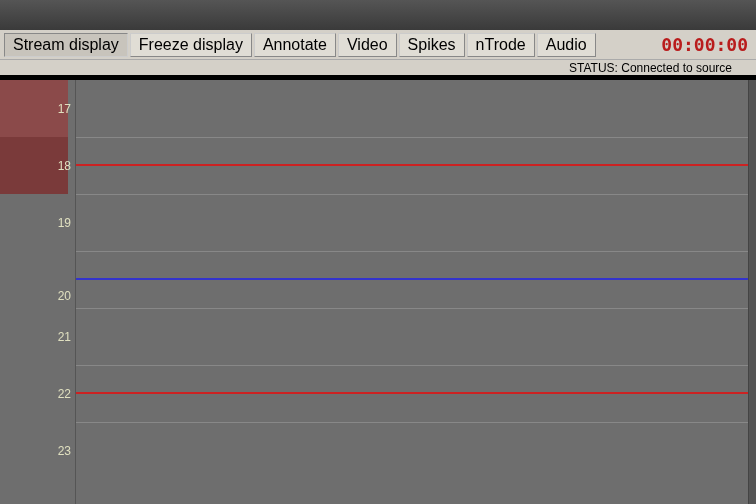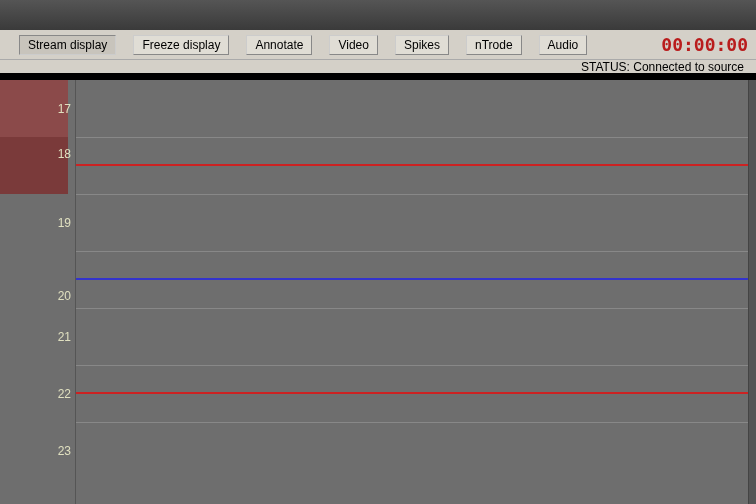--- a/index.html
+++ b/index.html
@@ -33,25 +33,24 @@
       gap: 2px;
       border-bottom: 1px solid #aaa;
     }
 
     .toolbar-btn {
       background: #e0ddd5;
       border: 1px solid #888;
       border-top-color: #ccc;
       border-left-color: #ccc;
       padding: 2px 8px;
-      font-size: 12px;
+      font-size: 16px;
       cursor: pointer;
       color: #000;
       white-space: nowrap;
-      margin-left: 15px;
     }
     .toolbar-btn.active {
       background: #c8c4bc;
       border-top-color: #888;
       border-left-color: #888;
       border-bottom-color: #ccc;
       border-right-color: #ccc;
     }
 
     #timer {
@@ -64,22 +63,22 @@
     }
 
     
     #statusbar {
       width: 100%;
       height: 20px;
       background: #d4d0c8;
       display: flex;
       align-items: center;
       justify-content: flex-end;
-      padding: 0 12px;
-      border-bottom: 7px solid #000000;
+      padding: 0 24px;
+      border-bottom: 5px solid #000000;
     }
 
     #status-text {
       font-size: 12px;
       color: #000;
     }
 
     
     #main {
       display: flex;
@@ -189,21 +188,21 @@
 </div>
 
 <div id="main">
 
   <div id="sidebar">
 
     <div id="ch17-block" class="channel-block"></div>
     <div id="ch18-block" class="channel-block"></div>
 
     <span class="row-label" style="top: 22px; text-align: center;">17</span>
-    <span class="row-label" style="top: 67px;">18</span>
+    <span class="row-label" style="top: 79px;">18</span>
     <span class="row-label" style="top: 136px;">19</span>
     <span class="row-label" style="top: 209px;">20</span>
     <span class="row-label" style="top: 250px;">21</span>
     <span class="row-label" style="top: 307px;">22</span>
     <span class="row-label" style="top: 364px;">23</span>
   </div>
 
   <div id="sidebar-divider"></div>
 
   <div id="chart">

